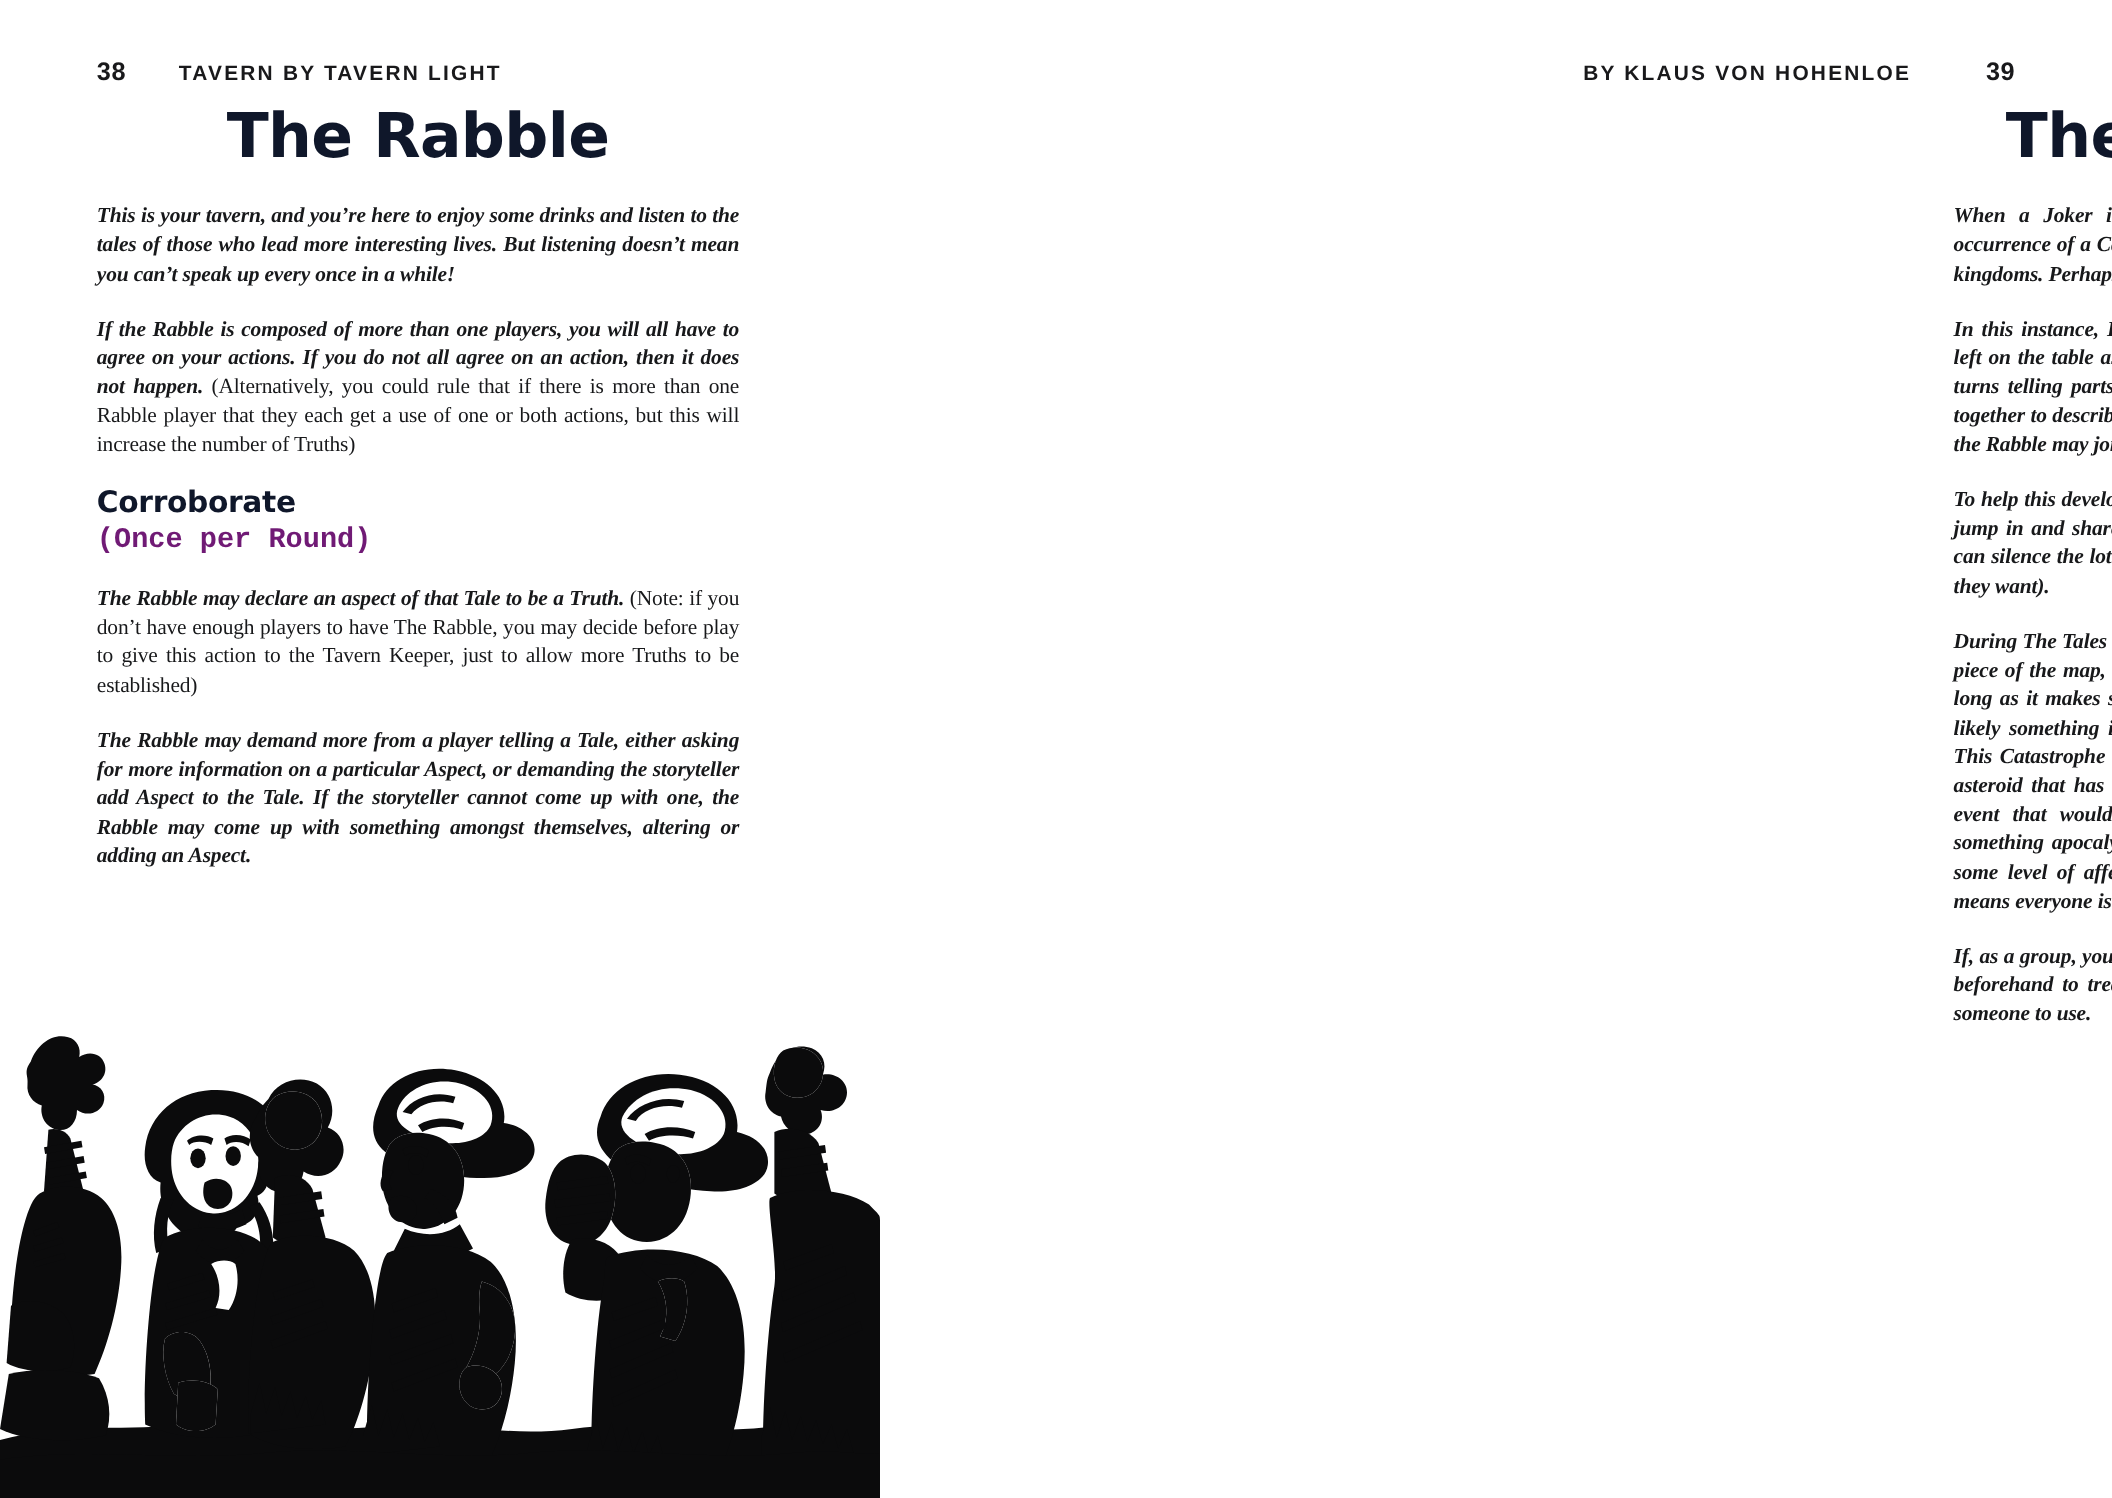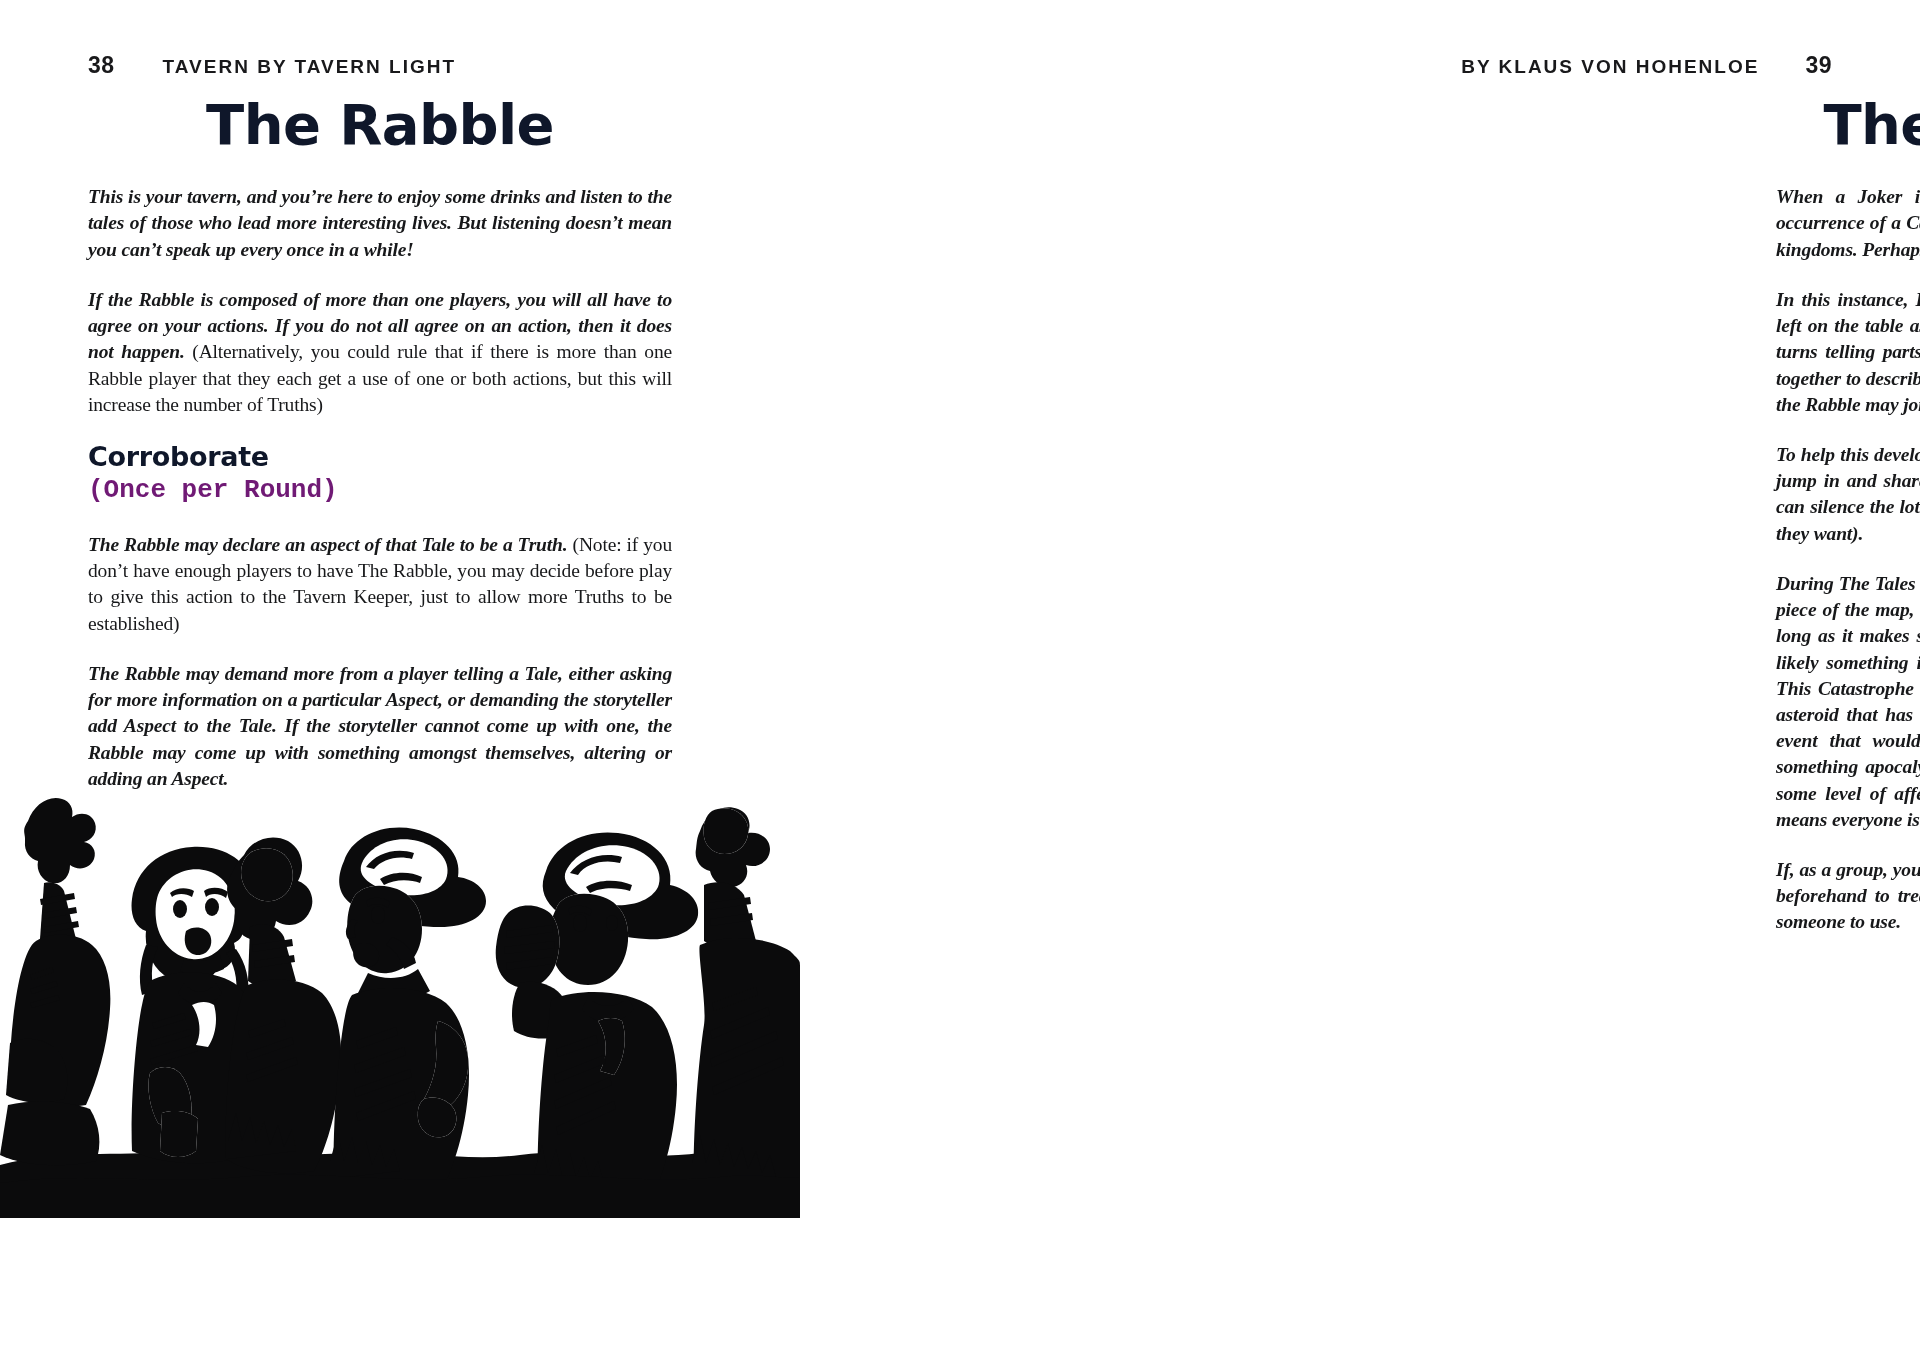--- a/index.html
+++ b/index.html
@@ -19,39 +19,39 @@
   .spread {
     position: absolute;
     inset: 0;
     display: flex;
     flex-direction: row;
   }
 
   .page {
     position: relative;
     width: 960px;
-    height: 1218px;
+    height: 1362px;
     box-sizing: border-box;
     overflow: hidden;
   }
 
   
   .runhead {
     position: absolute;
     top: 52px;
     display: flex;
     align-items: baseline;
     font-family: "Liberation Sans", sans-serif;
     font-weight: 700;
     font-size: 19px;
     letter-spacing: 2.0px;
     color: #19191b;
   }
   .runhead.left  { left: 88px; }
-  .runhead.right { right: 88px; }
+  .runhead.right { right: 88px; gap: 22px; }
 
   .folio {
     font-family: "Liberation Sans", sans-serif;
     font-weight: 700;
     font-size: 23px;
     letter-spacing: 0.5px;
   }
   .runhead.left .folio  { margin-right: 48px; }
   .runhead.right .folio { margin-left: 46px; }
 

